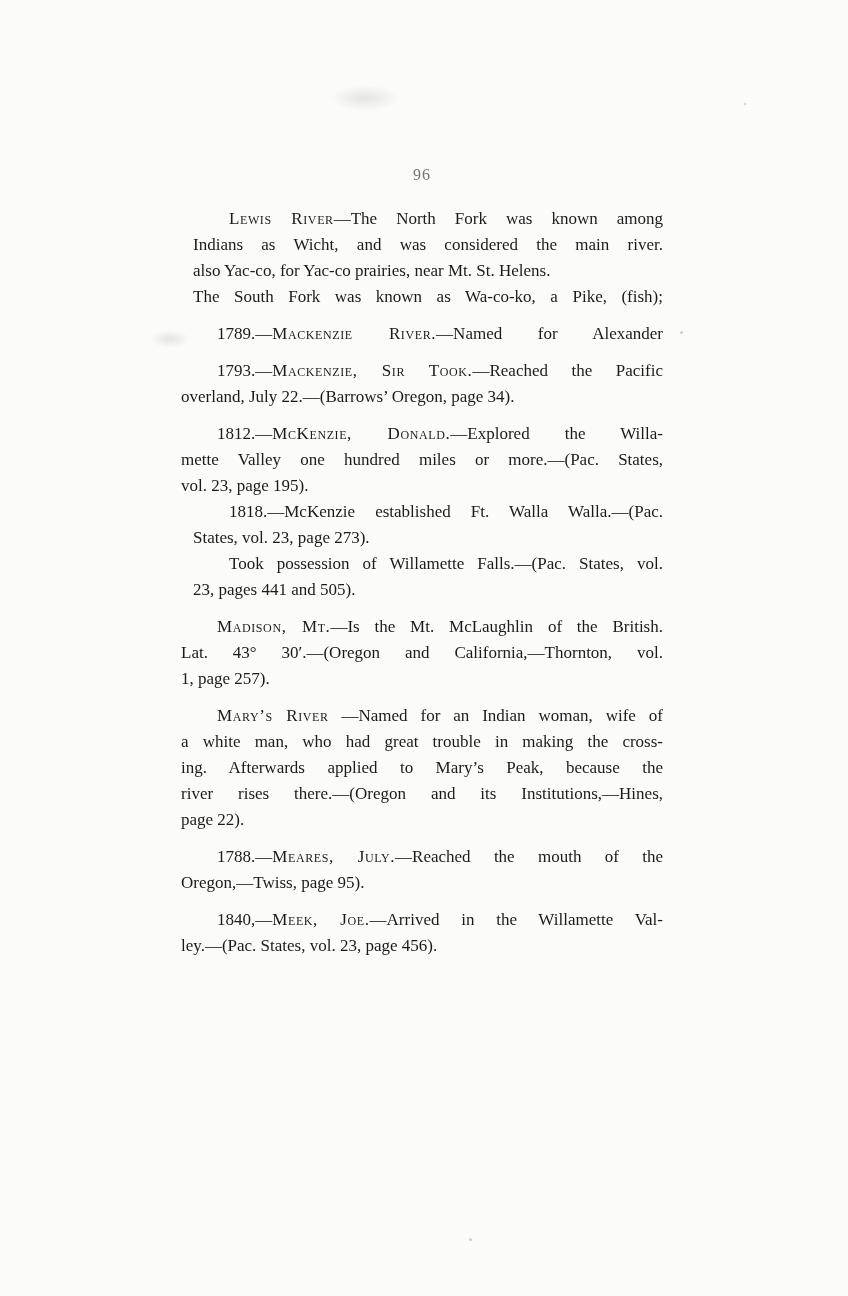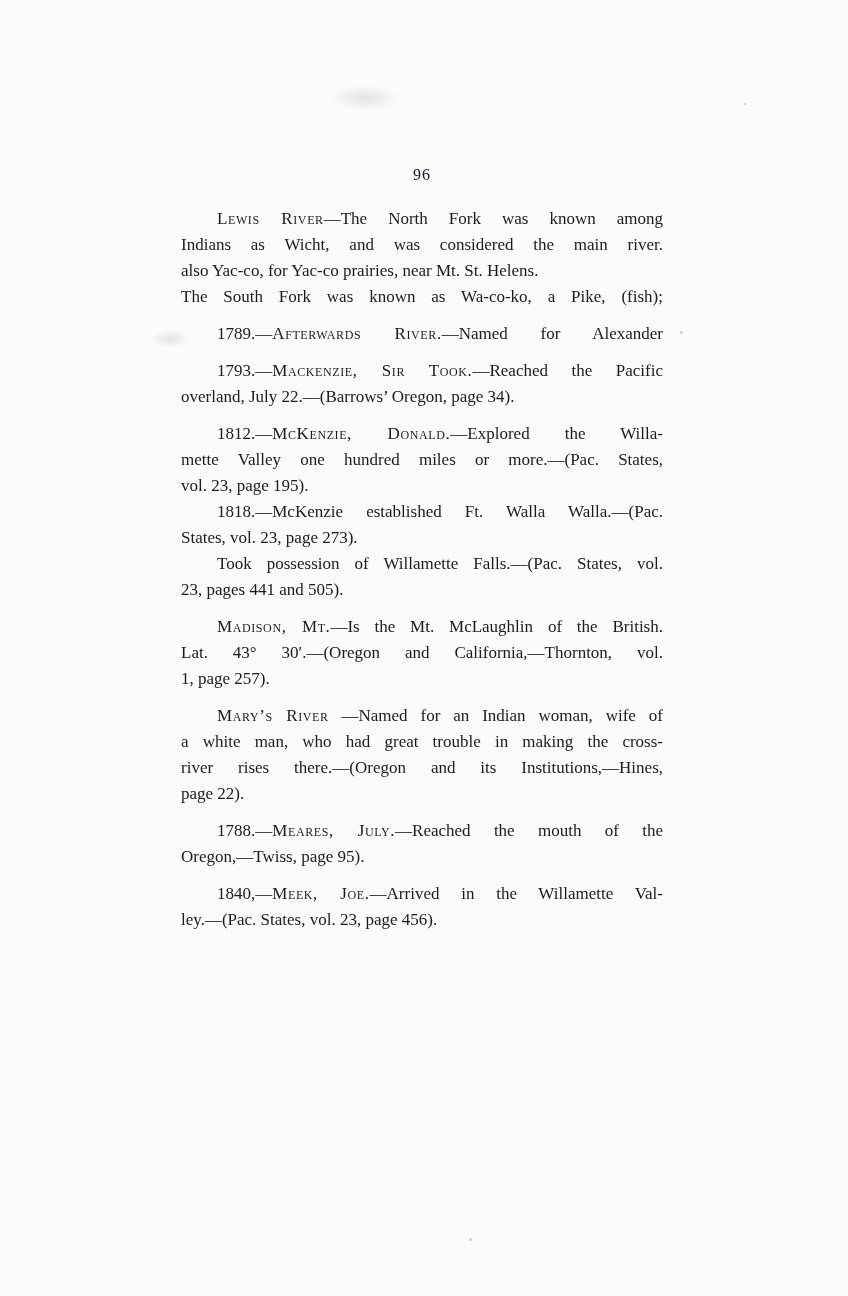--- a/index.html
+++ b/index.html
@@ -19,32 +19,32 @@
     color: #1b1b1b;
   }
   .page-number {
     position: absolute;
     top: 166px;
     left: 181px;
     width: 482px;
     text-align: center;
     font-size: 16px;
     letter-spacing: 1px;
-    color: #0f172a;
+    color: #737373;
   }
   .text-block {
     position: absolute;
     top: 206px;
     left: 181px;
     width: 482px;
     font-size: 17px;
     line-height: 26px;
   }
   .para { margin-top: 11px; }
-  .para:first-child, .para.tight { margin-top: 0; }
+  .para:first-child, .para.tight { margin-top: 0; margin-left: 12px; }
   .line {
     text-align: justify;
     text-align-last: justify;
     text-justify: inter-word;
   }
   .line.last { text-align-last: left; }
   .line.first { text-indent: 36px; }
   .sc {
     font-variant: small-caps;
     letter-spacing: 0.6px;
@@ -76,21 +76,21 @@
   <div class="page-number">96</div>
 
   <div class="text-block" id="entries">
       <div class="para">
         <div class="line first"><span class="sc">Lewis River</span><span>—The North Fork was known among</span></div>
         <div class="line"><span>Indians as Wicht, and was considered the main river.</span></div>
         <div class="line last"><span>also Yac-co, for Yac-co prairies, near Mt. St. Helens.</span></div>
         <div class="line"><span>The South Fork was known as Wa-co-ko, a Pike, (fish);</span></div>
       </div>
       <div class="para">
-        <div class="line first"><span>1789.—</span><span class="sc">Afterwards River.</span><span>—Named for Alexander</span></div>
+        <div class="line first"><span>1789.—</span><span class="sc">Mackenzie River.</span><span>—Named for Alexander</span></div>
       </div>
       <div class="para">
         <div class="line first"><span>1793.—</span><span class="sc">Mackenzie, Sir Took.</span><span>—Reached the Pacific</span></div>
         <div class="line last"><span>overland, July 22.—(Barrows’ Oregon, page 34).</span></div>
       </div>
       <div class="para">
         <div class="line first"><span>1812.—</span><span class="sc">McKenzie, Donald.</span><span>—Explored the Willa-</span></div>
         <div class="line"><span>mette Valley one hundred miles or more.—(Pac. States,</span></div>
         <div class="line last"><span>vol. 23, page 195).</span></div>
       </div>
@@ -103,20 +103,21 @@
         <div class="line last"><span>23, pages 441 and 505).</span></div>
       </div>
       <div class="para">
         <div class="line first"><span class="sc">Madison, Mt.</span><span>—Is the Mt. McLaughlin of the British.</span></div>
         <div class="line"><span>Lat. 43° 30′.—(Oregon and California,—Thornton, vol.</span></div>
         <div class="line last"><span>1, page 257).</span></div>
       </div>
       <div class="para">
         <div class="line first"><span class="sc">Mary’s River</span><span> —Named for an Indian woman, wife of</span></div>
         <div class="line"><span>a white man, who had great trouble in making the cross-</span></div>
+        <div class="line"><span>ing.  Afterwards applied to Mary’s Peak, because the</span></div>
         <div class="line"><span>river rises there.—(Oregon and its Institutions,—Hines,</span></div>
         <div class="line last"><span>page 22).</span></div>
       </div>
       <div class="para">
         <div class="line first"><span>1788.—</span><span class="sc">Meares, July.</span><span>—Reached the mouth of the</span></div>
         <div class="line last"><span>Oregon,—Twiss, page 95).</span></div>
       </div>
       <div class="para">
         <div class="line first"><span>1840,—</span><span class="sc">Meek, Joe.</span><span>—Arrived in the Willamette Val-</span></div>
         <div class="line last"><span>ley.—(Pac. States, vol. 23, page 456).</span></div>

